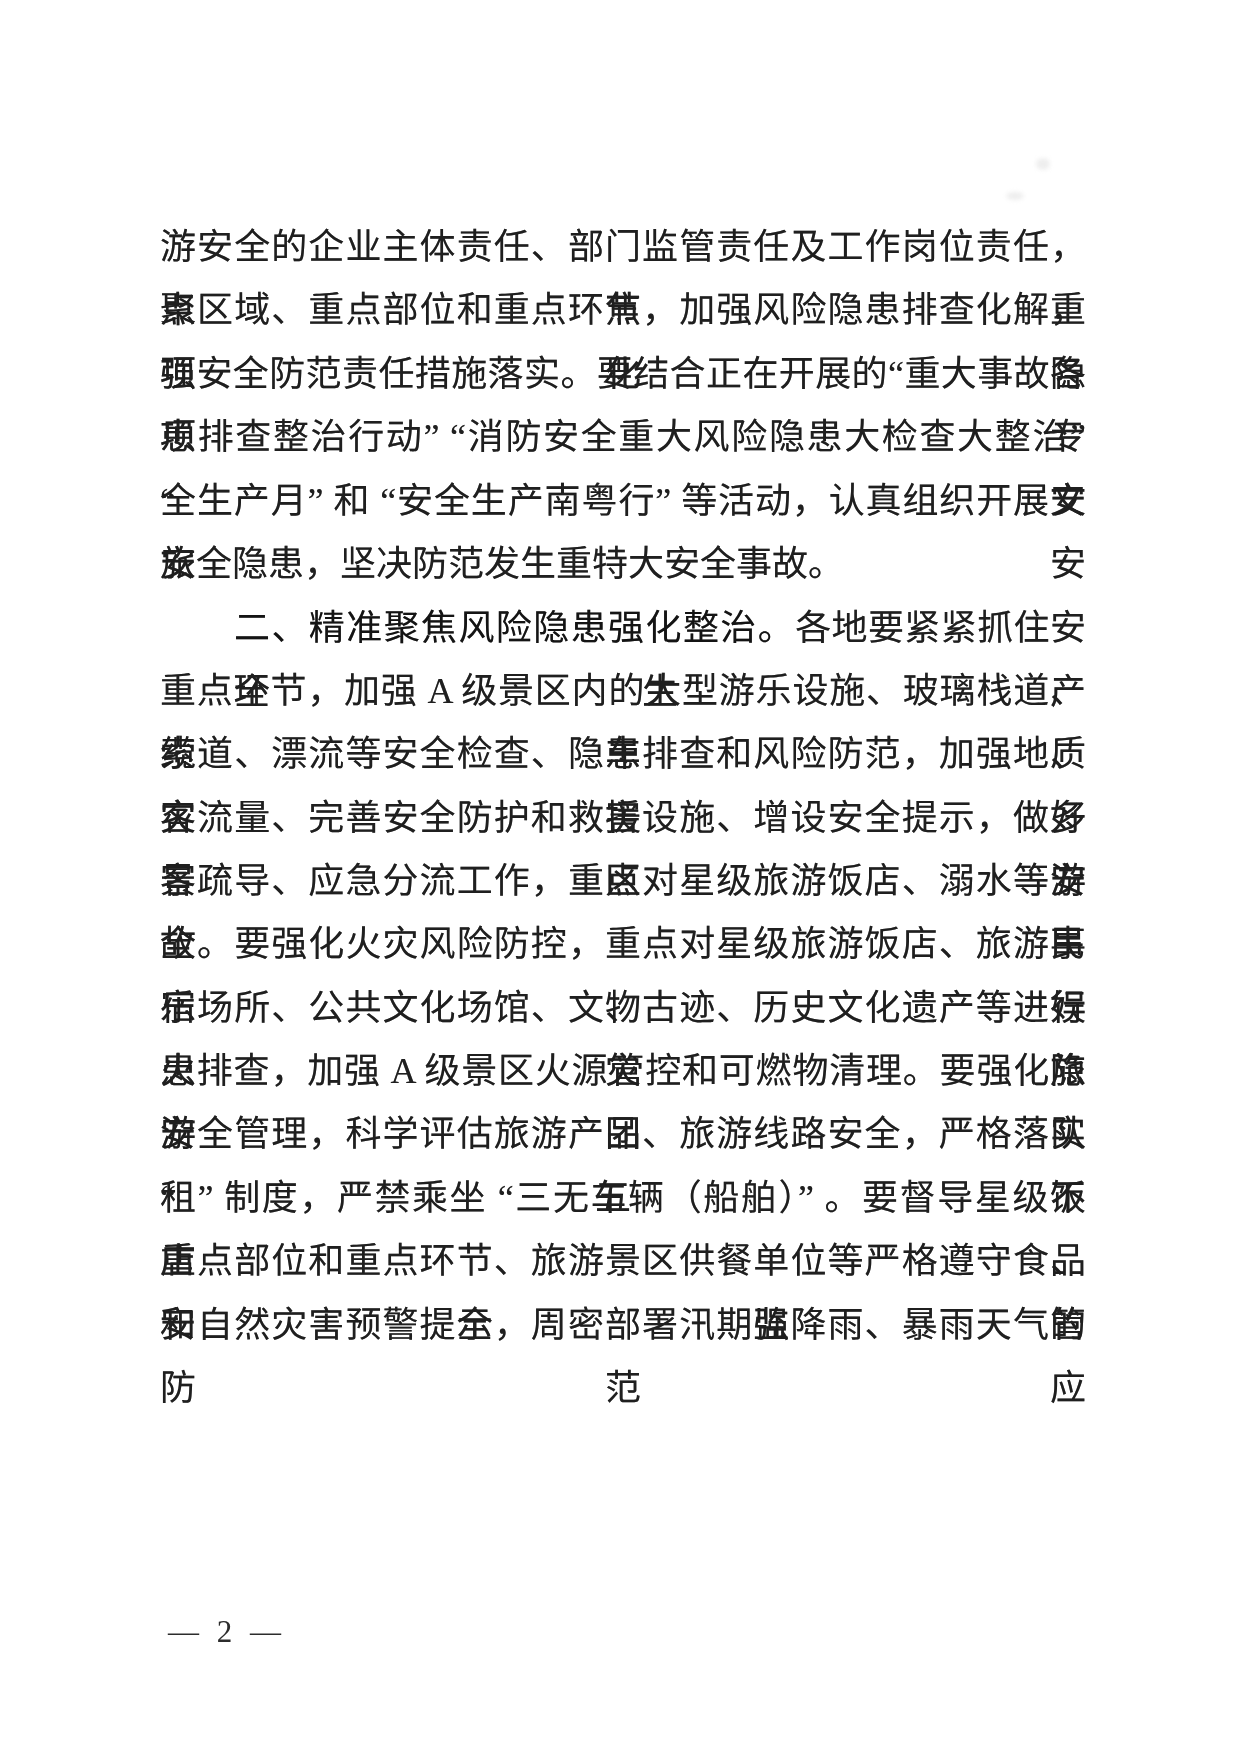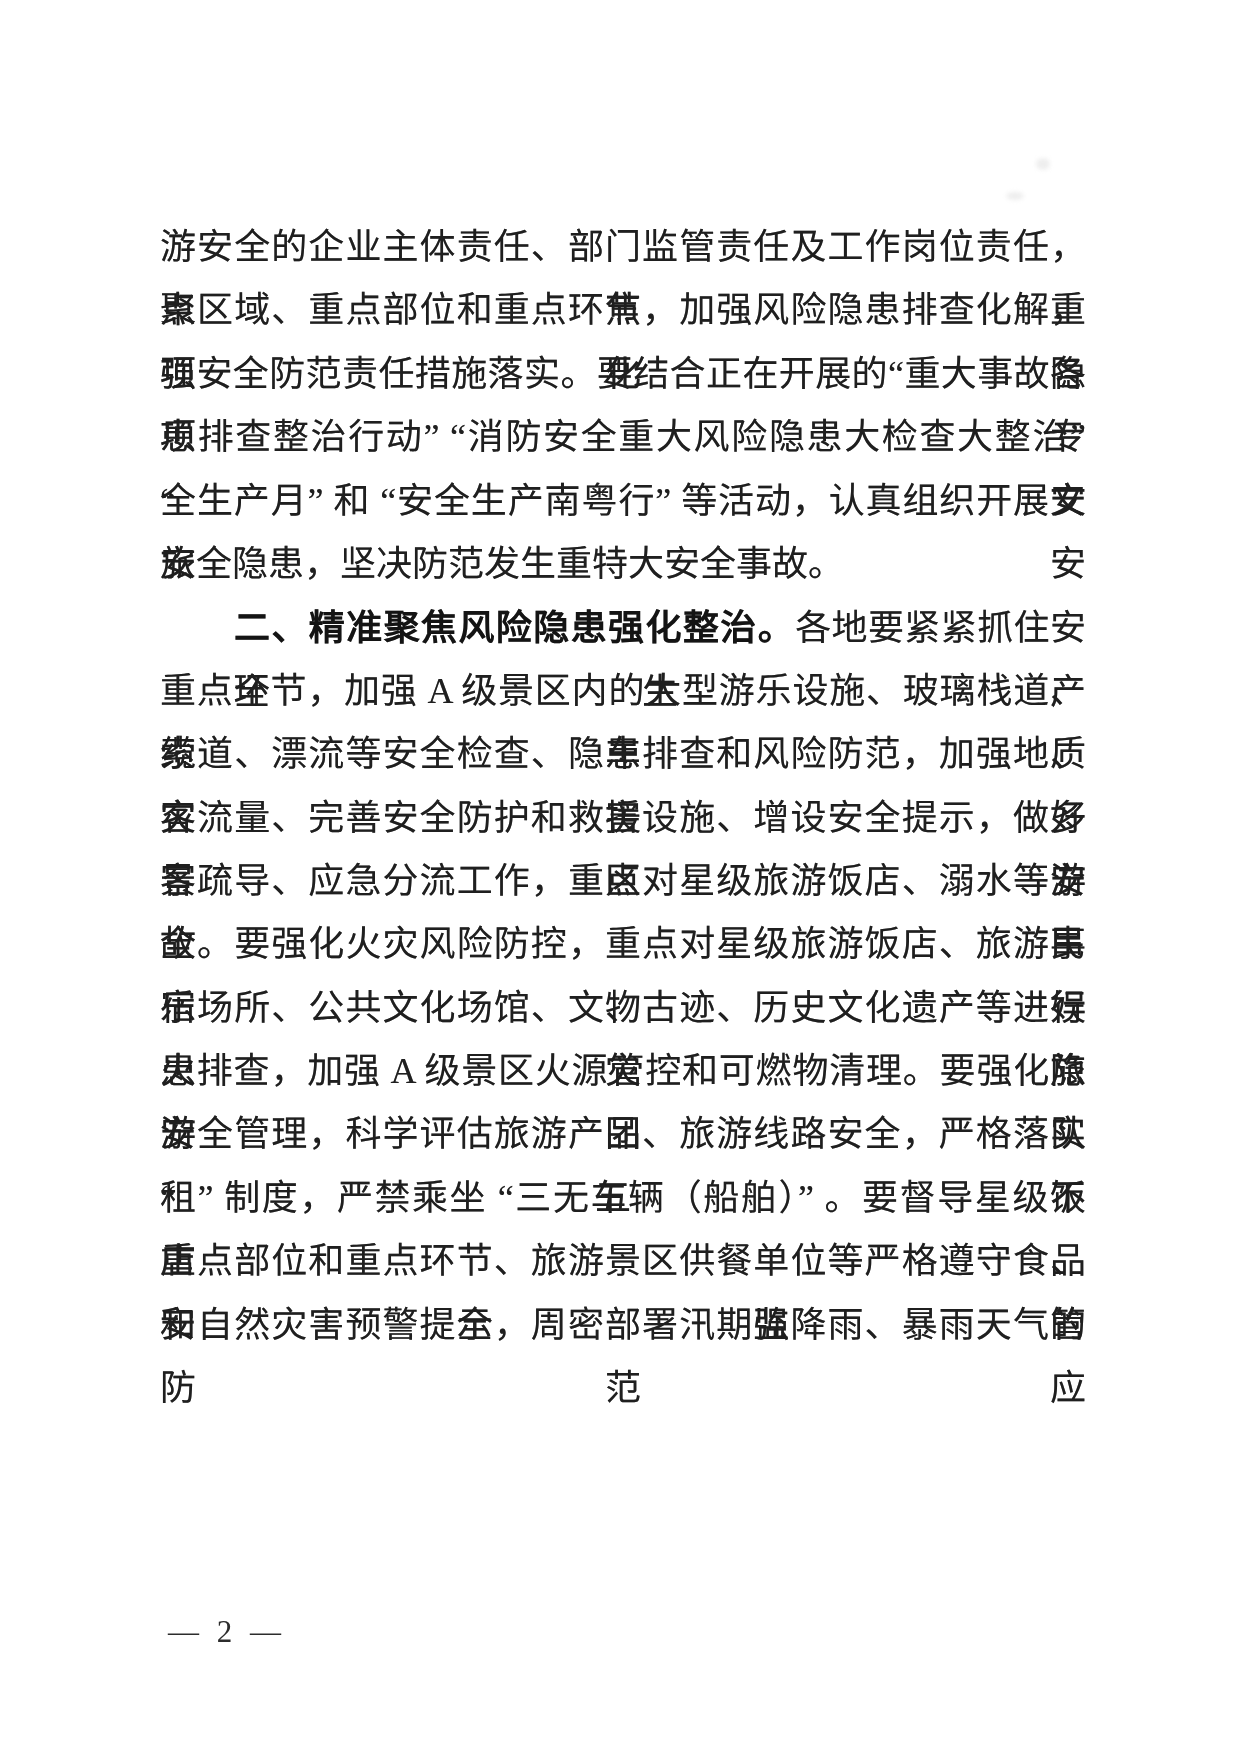--- a/index.html
+++ b/index.html
@@ -36,21 +36,21 @@
     text-align: justify;
     text-align-last: justify;
     text-justify: inter-character;
   }
   .line.indent {
     padding-left: 74px;
   }
   .seg { font-weight: 400; }
   .seg-bold {
     font-family: "Liberation Sans", "DejaVu Sans", sans-serif;
-    font-weight: 700;
+    font-weight: 400;
     color: #141414;
     letter-spacing: 1px;
   }
   .page-number {
     position: absolute;
     left: 168px;
     top: 1612px;
     font-size: 31px;
     line-height: 40px;
     letter-spacing: 5px;

